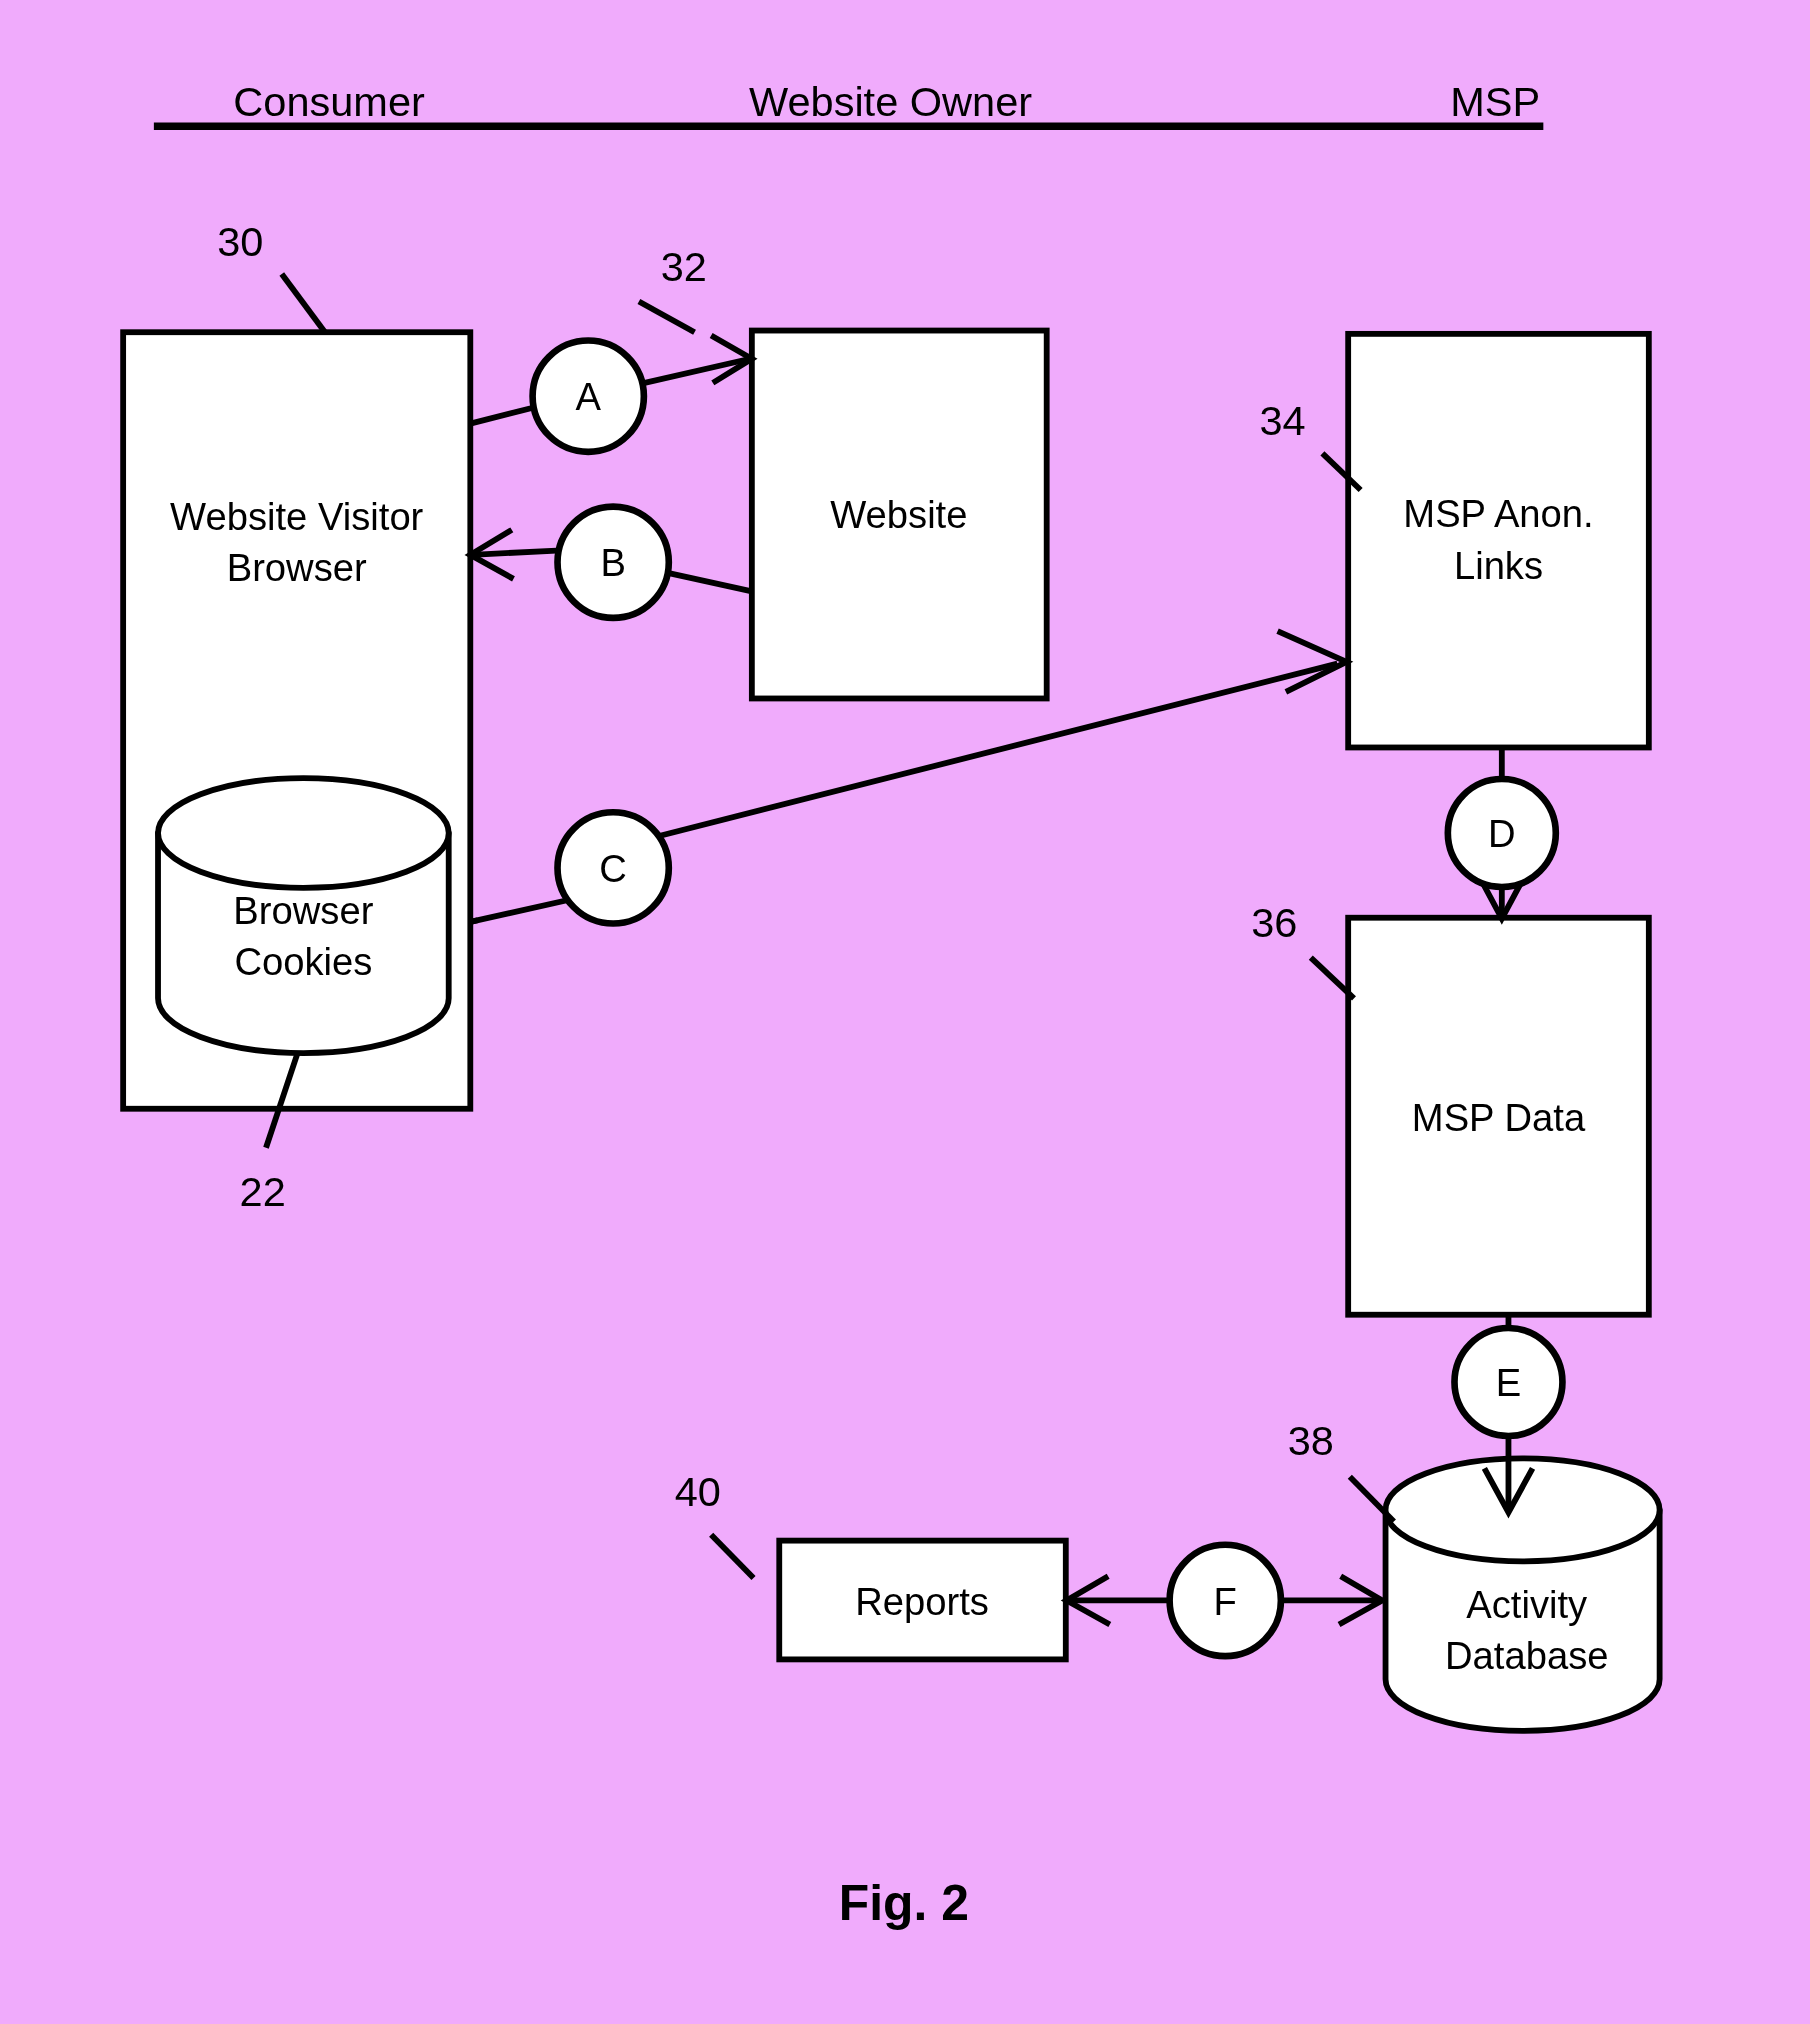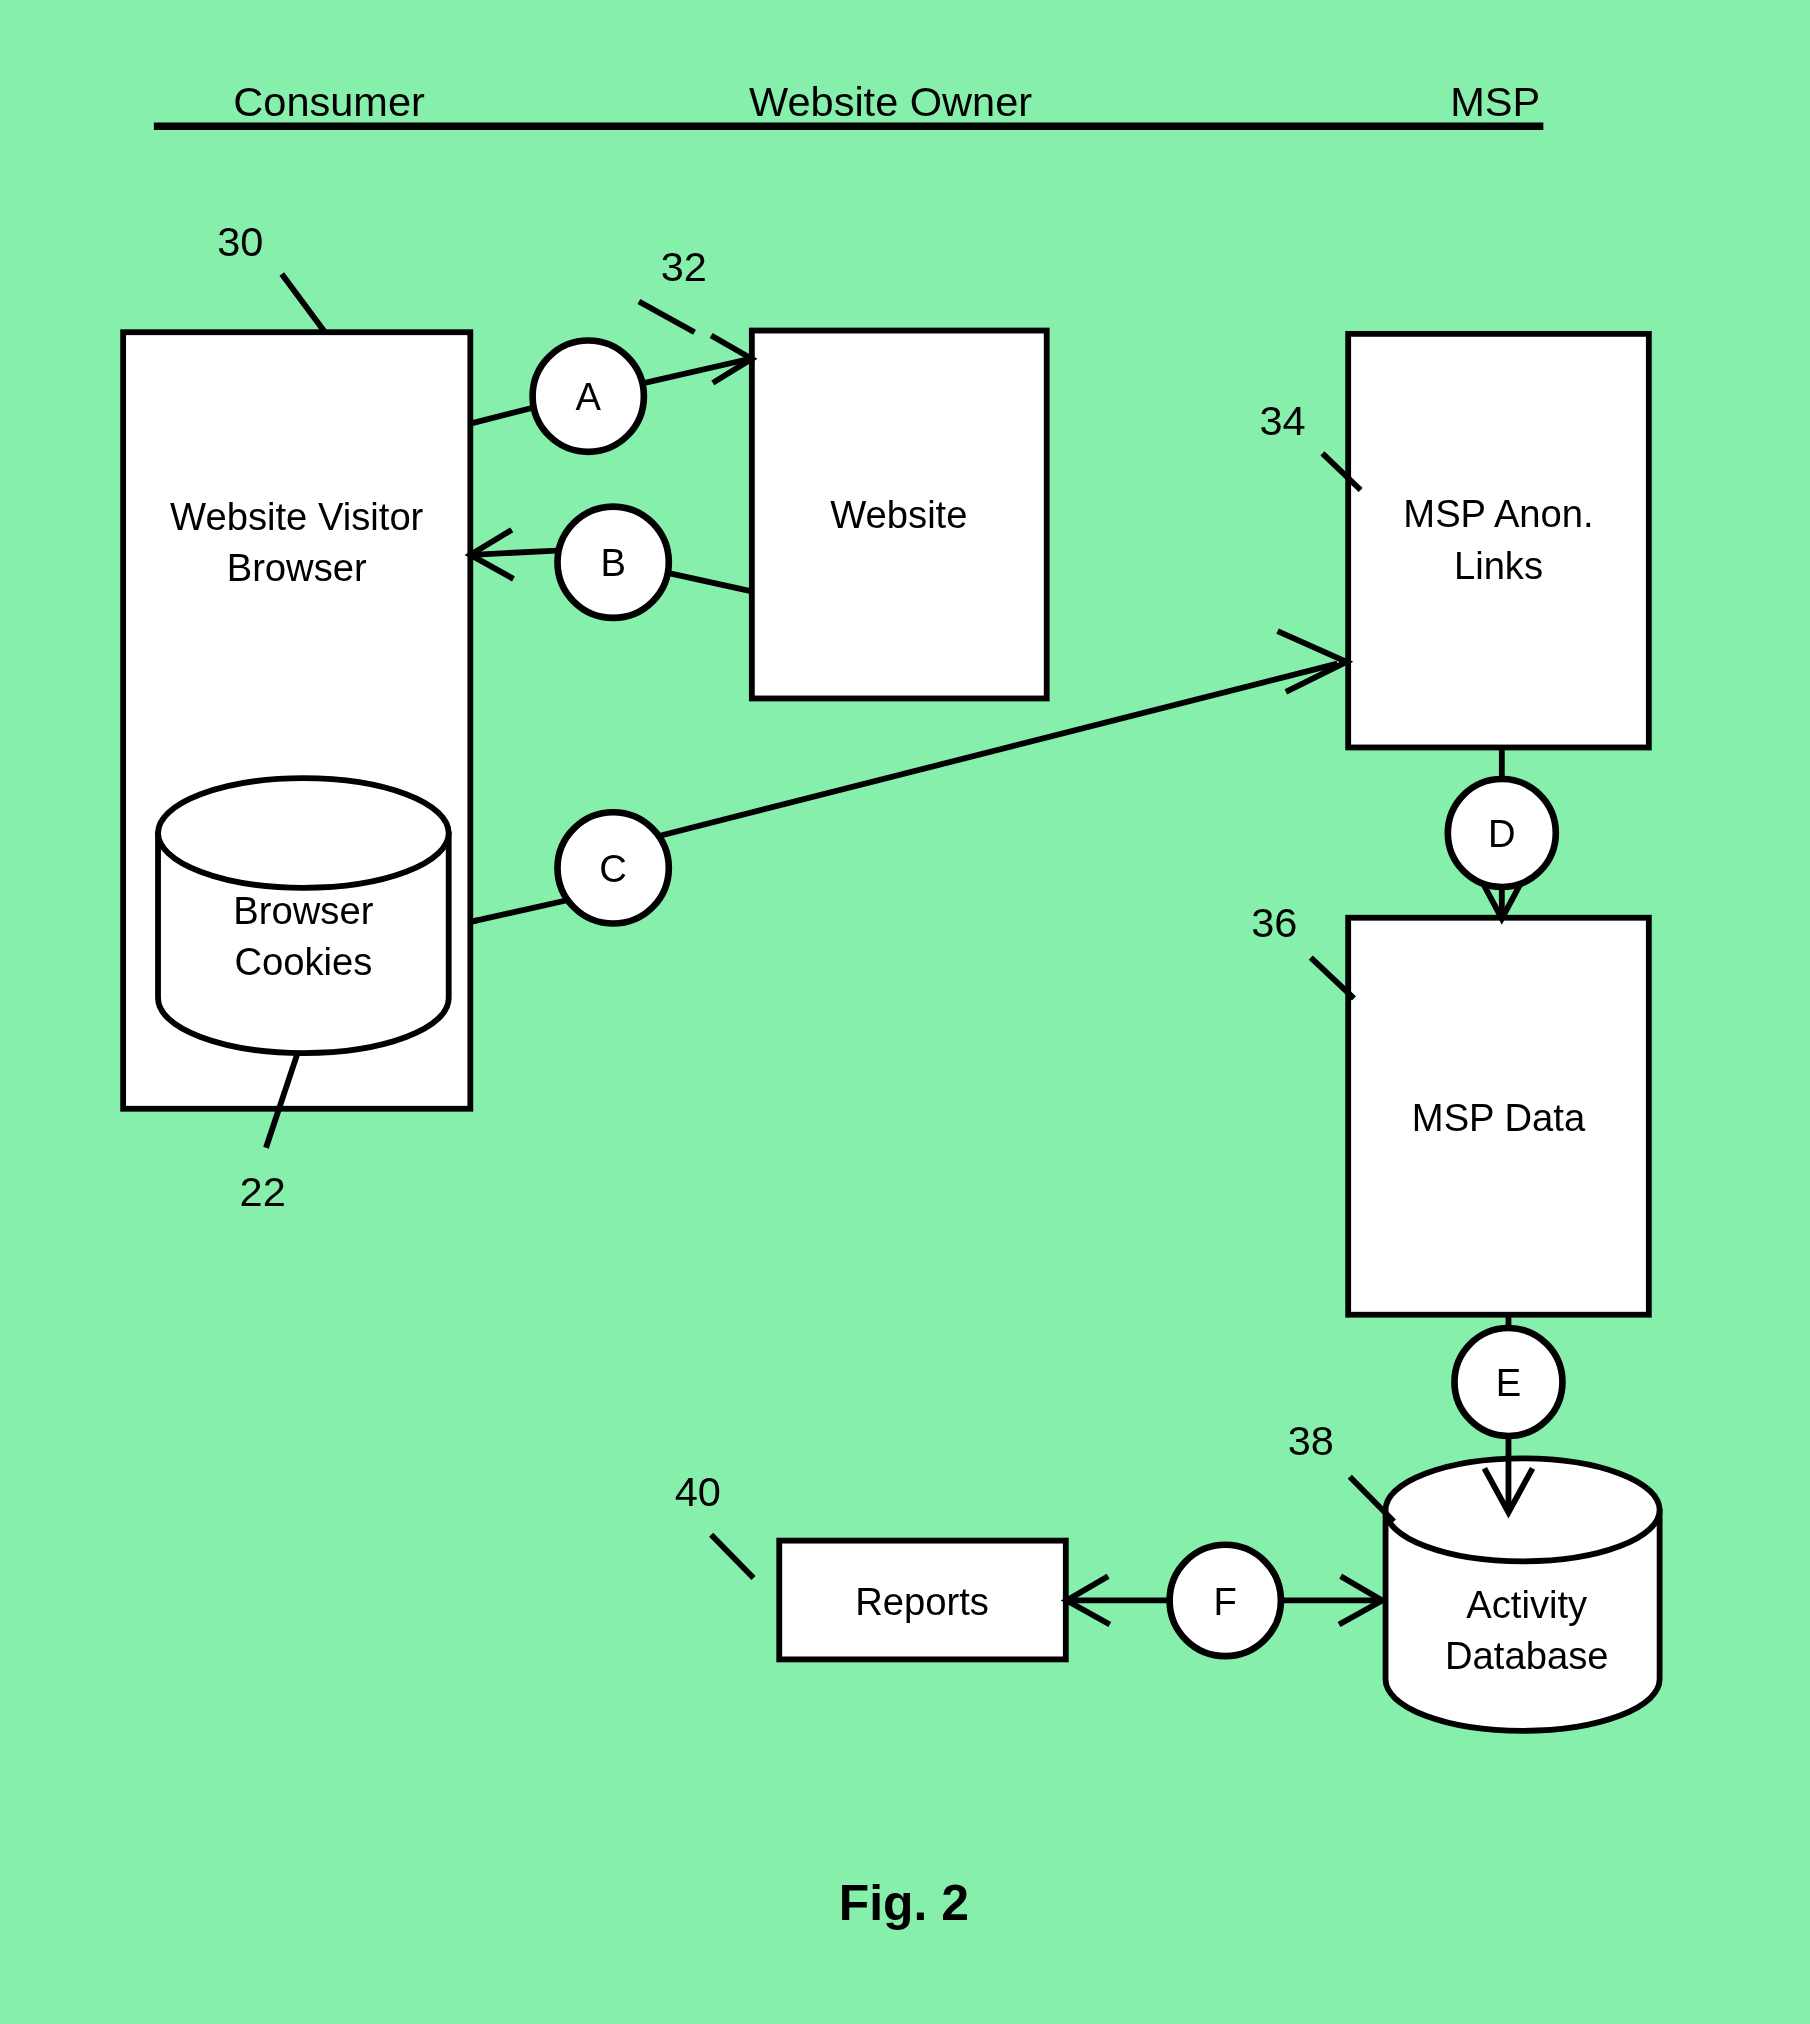--- a/index.html
+++ b/index.html
@@ -12,21 +12,21 @@
     width: 1811px;
     height: 2024px;
     font-family: "Liberation Sans", sans-serif;
     color: #000000;
     overflow: hidden;
   }
   #figure-root {
     position: relative;
     width: 1811px;
     height: 2024px;
-    background: #86efac;
+    background: #f0abfc;
   }
   svg#diagram {
     position: absolute;
     left: 0;
     top: 0;
     width: 1811px;
     height: 2024px;
     display: block;
   }
   .shape-stroke {

